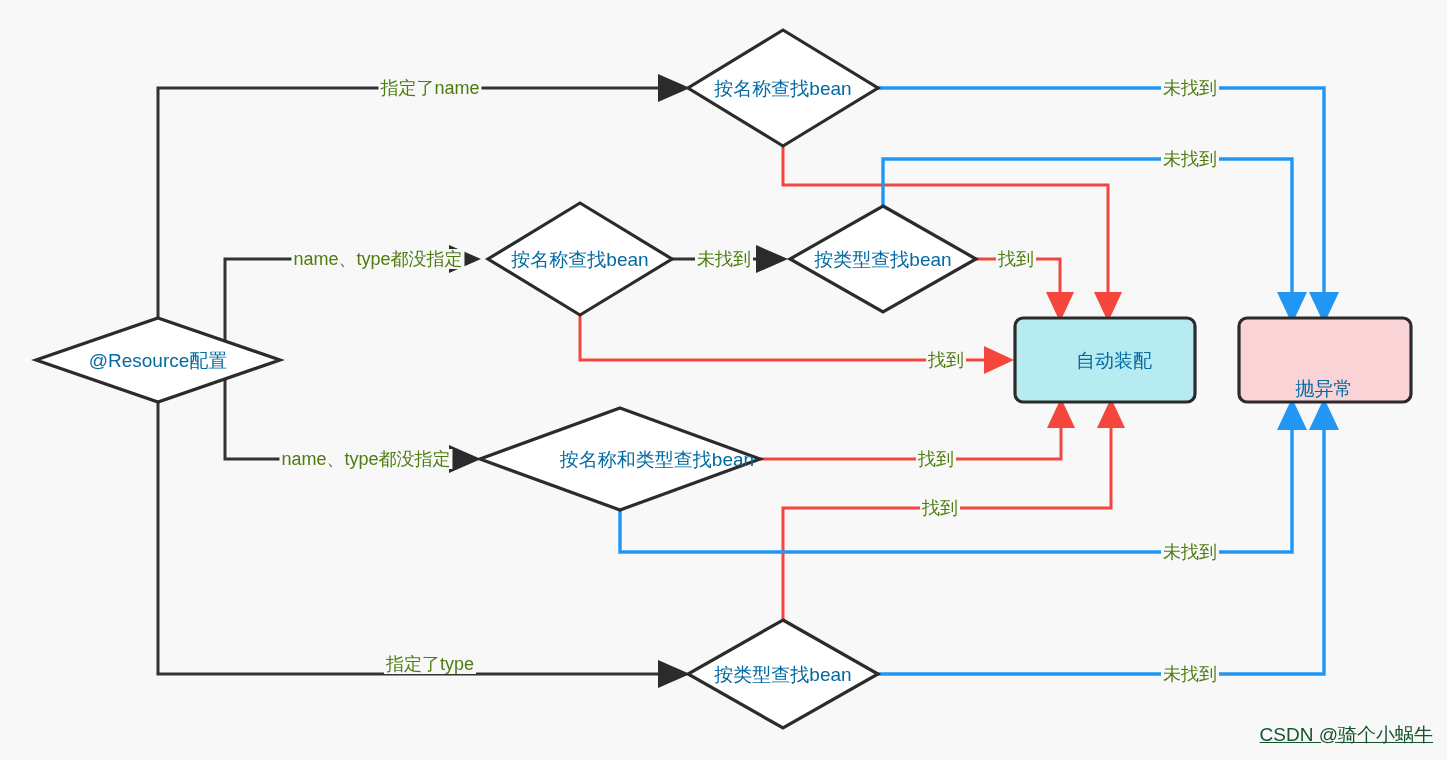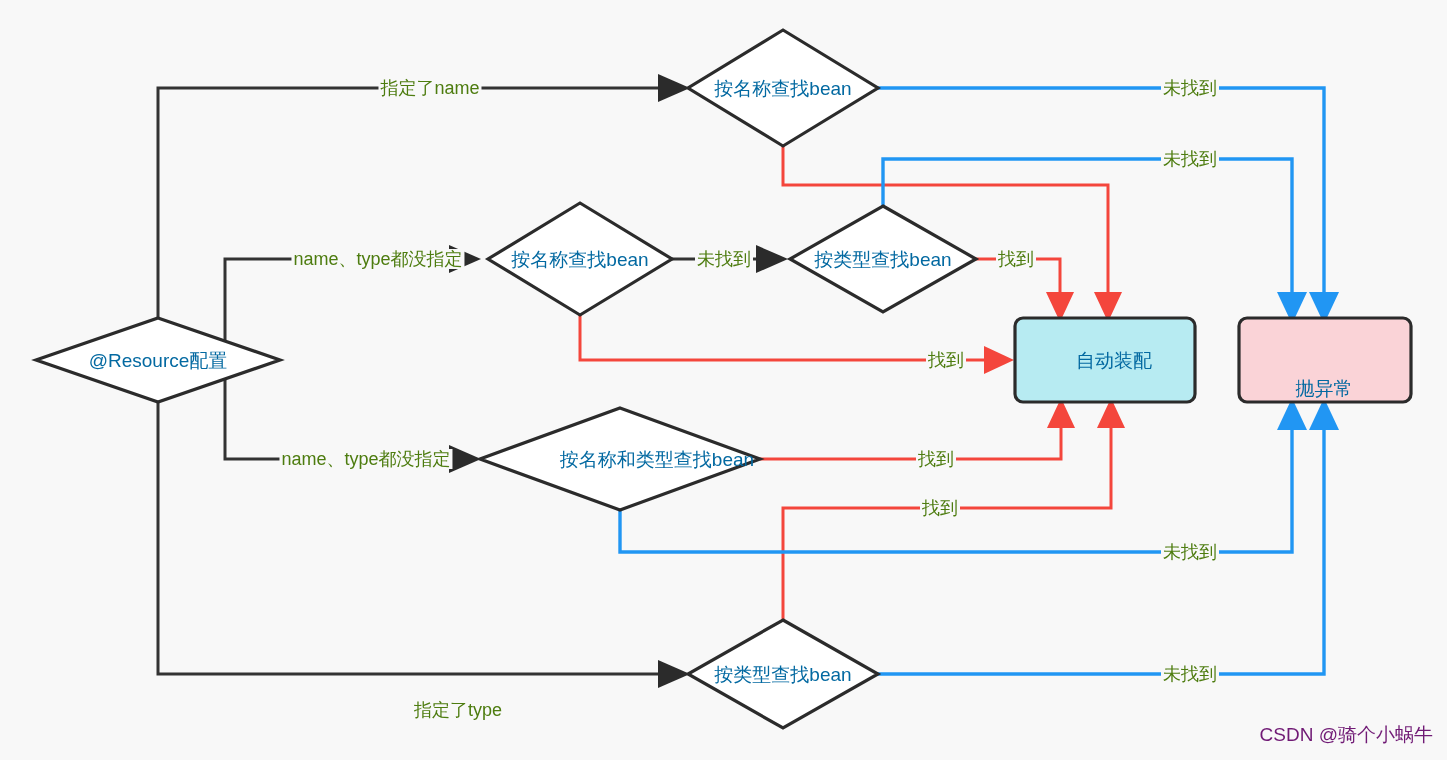--- a/index.html
+++ b/index.html
@@ -78,23 +78,24 @@
     line-height: 1;
     white-space: nowrap;
     background: #f8f8f8;
     padding: 1px 2px;
     transform: translate(-50%, -50%);
   }
   .watermark {
     position: absolute;
     right: 14px;
     bottom: 12px;
-    color: #701a75;
+    color: #14532d;
     font-size: 19px;
     white-space: nowrap;
+    text-decoration: underline;
   }
 </style>
 </head>
 <body>
 
 <div id="stage">
 
   <svg id="flow" viewBox="0 0 1447 760">
 
     <g>
@@ -200,21 +201,21 @@
   <div class="node-text" style="left:1105px; top:360px;margin-left:9px;">自动装配</div>
 
   <div class="node-text" style="left:1324px; top:360px;margin-top:28px;">抛异常</div>
 
   <div class="edge-label" style="left:430px; top:88px;">指定了name</div>
 
   <div class="edge-label" style="left:378px; top:259px;">name、type都没指定</div>
 
   <div class="edge-label" style="left:366px; top:459px;">name、type都没指定</div>
 
-  <div class="edge-label" style="left:430px; top:710px;margin-left:28px;">指定了type</div>
+  <div class="edge-label" style="left:430px; top:664px;">指定了type</div>
 
   <div class="edge-label" style="left:724px; top:259px;">未找到</div>
 
   <div class="edge-label" style="left:1190px; top:88px;">未找到</div>
 
   <div class="edge-label" style="left:1190px; top:159px;">未找到</div>
 
   <div class="edge-label" style="left:1190px; top:552px;">未找到</div>
 
   <div class="edge-label" style="left:1190px; top:674px;">未找到</div>

